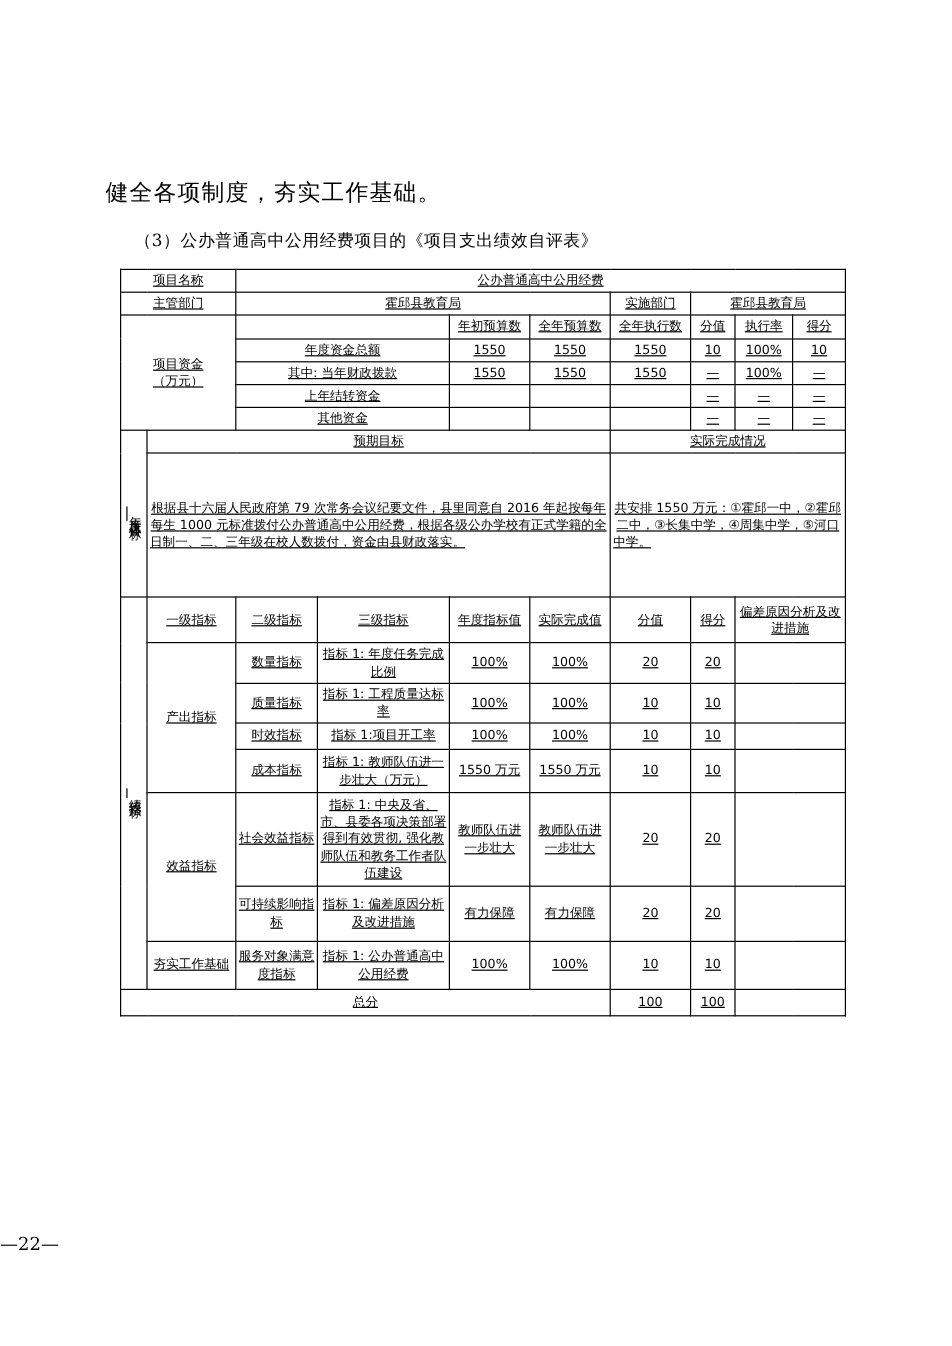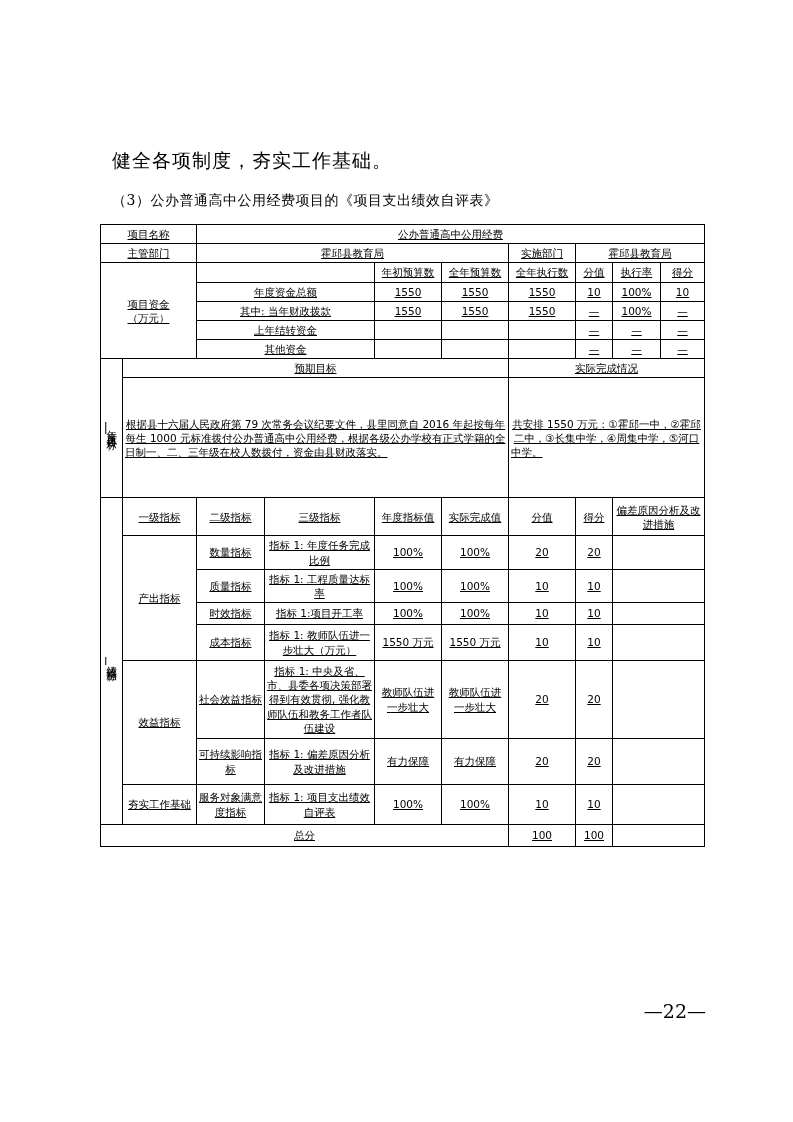--- a/index.html
+++ b/index.html
@@ -16,21 +16,21 @@
     overflow: hidden;
   }
   .page {
     position: absolute;
     left: 0; top: 0;
     width: 793px;
     height: 1122px;
   }
   .heading-line {
     position: absolute;
-    left: 112px;
+    left: 88px;
     top: 148px;
     font-size: 19px;
     letter-spacing: 1px;
     white-space: nowrap;
   }
   .subheading {
     position: absolute;
     left: 112px;
     top: 192px;
     font-size: 14px;
@@ -74,24 +74,23 @@
   .tall-text {
     text-align: justify;
     text-align-last: left;
     font-size: 10.5px;
     line-height: 1.7;
     padding: 4px 6px;
   }
   .pagenum {
     position: absolute;
     left: 0;
-    top: 1000px;
+    top: 1028px;
     width: 706px;
-    text-align: right;
-    font-size: 19px;
+    font-size: 15px;
     font-family: "DejaVu Serif", "Liberation Serif", serif;
   }
 </style>
 </head>
 <body>
 
 <div class="page">
 
   <div class="heading-line">健全各项制度，夯实工作基础。</div>
   <div class="subheading">（3）公办普通高中公用经费项目的《项目支出绩效自评表》</div>
@@ -258,21 +257,21 @@
       <td>有力保障</td>
       <td>有力保障</td>
       <td>20</td>
       <td>20</td>
       <td colspan="2"></td>
     </tr>
 
     <tr style="height:40px">
       <td>夯实工作基础</td>
       <td>服务对象满意度指标</td>
-      <td class="left">指标 1: 项目支出绩效自评表</td>
+      <td class="left">指标 1: 公办普通高中公用经费</td>
       <td>100%</td>
       <td>100%</td>
       <td>10</td>
       <td>10</td>
       <td colspan="2"></td>
     </tr>
 
     <tr style="height:22px">
       <td colspan="6">总分</td>
       <td>100</td>

